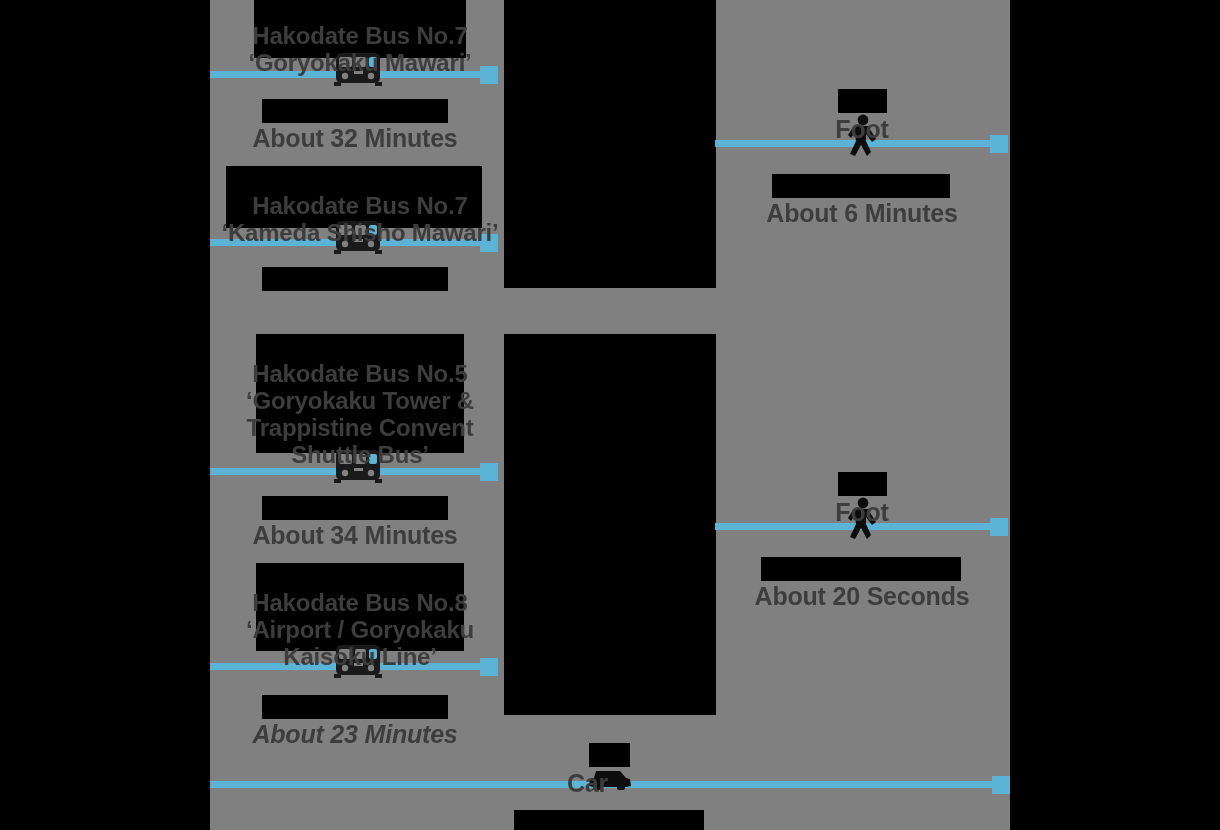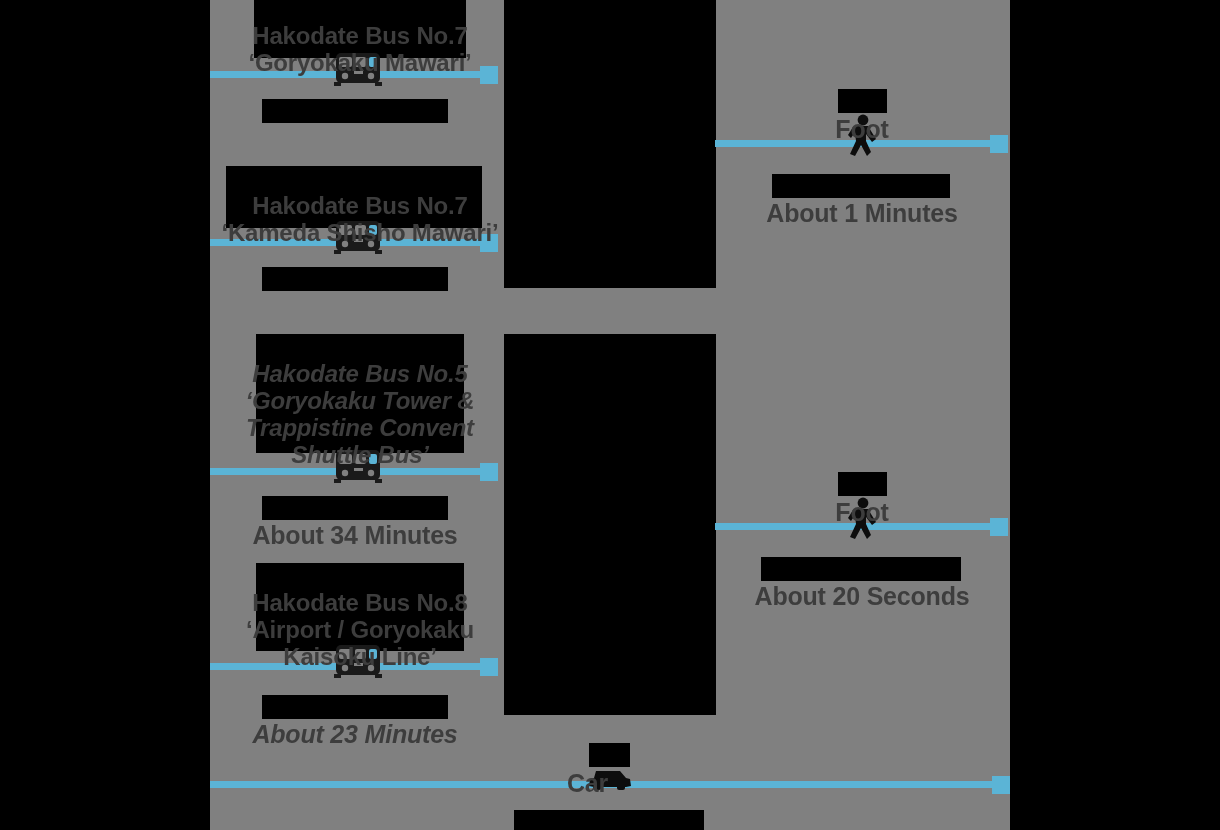--- a/index.html
+++ b/index.html
@@ -116,20 +116,23 @@
         <rect x="35" y="6" width="8" height="10" rx="2" fill="#5bb4d6"></rect>
         <circle cx="11" cy="25" r="3.2" fill="#808080"></circle>
         <circle cx="37" cy="25" r="3.2" fill="#808080"></circle>
         <rect x="20" y="20" width="9" height="3" fill="#808080"></rect>
         <rect x="0" y="31" width="7" height="4" fill="#1a1a1a"></rect>
         <rect x="41" y="31" width="7" height="4" fill="#1a1a1a"></rect>
       </svg>
     </div>
   </div>
   <div class="plate" style="left:262px; top:99px; width:186px; height:24px;"></div>
+  <div class="label duration" style="left:210px; top:96px; width:290px;">
+    <span class="txt">About 32 Minutes</span>
+  </div>
 
   <div class="plate" style="left:226px; top:166px; width:256px; height:62px;"></div>
   <div class="label bus-name" style="left:210px; top:166px; width:300px;">
     <span class="txt">Hakodate Bus No.7
 ‘Kameda Shisho Mawari’</span>
   </div>
   <div class="route" style="left:210px; top:239px; width:290px;">
     <div class="line" style="width:287px;"></div>
     <div class="cap" style="left:270px;"></div>
     <div class="icon" style="left:148px;">
@@ -142,21 +145,21 @@
         <circle cx="37" cy="25" r="3.2" fill="#808080"></circle>
         <rect x="20" y="20" width="9" height="3" fill="#808080"></rect>
         <rect x="0" y="31" width="7" height="4" fill="#1a1a1a"></rect>
         <rect x="41" y="31" width="7" height="4" fill="#1a1a1a"></rect>
       </svg>
     </div>
   </div>
   <div class="plate" style="left:262px; top:267px; width:186px; height:24px;"></div>
 
   <div class="plate" style="left:256px; top:334px; width:208px; height:119px;"></div>
-  <div class="label bus-name" style="left:210px; top:334px; width:300px;font-style:italic;">
+  <div class="label bus-name" style="left:210px; top:334px; width:300px;">
     <span class="txt">Hakodate Bus No.5
 ‘Goryokaku Tower &amp;
 Trappistine Convent
 Shuttle Bus’</span>
   </div>
   <div class="route" style="left:210px; top:468px; width:290px;">
     <div class="line" style="width:287px;"></div>
     <div class="cap" style="left:270px;"></div>
     <div class="icon" style="left:148px;">
       <svg width="48" height="36" viewBox="0 0 48 36">
@@ -214,21 +217,21 @@
     <div class="cap" style="left:275px;"></div>
     <div class="icon" style="left:147px;">
       <svg width="34" height="48" viewBox="0 0 34 48">
         <circle cx="18" cy="6" r="5.4" fill="#0d0d0d"></circle>
         <path d="M13 12 L23 12 L26 17 L31 25 L27 28 L21 20 L21 27 L26 38 L22 42 L16 31 L10 42 L5 40 L11 27 L10 18 L6 24 L3 21 L8 13 Z" fill="#0d0d0d"></path>
       </svg>
     </div>
   </div>
   <div class="plate" style="left:772px; top:174px; width:178px; height:24px;"></div>
   <div class="label duration" style="left:715px; top:171px; width:294px;">
-    <span class="txt">About 1 Minutes</span>
+    <span class="txt">About 6 Minutes</span>
   </div>
 
   <div class="plate" style="left:838px; top:472px; width:49px; height:24px;"></div>
   <div class="label mode-name" style="left:715px; top:470px; width:294px;">
     <span class="txt">Foot</span>
   </div>
   <div class="route" style="left:715px; top:523px; width:294px;">
     <div class="line" style="width:292px;"></div>
     <div class="cap" style="left:275px;"></div>
     <div class="icon" style="left:147px;">

